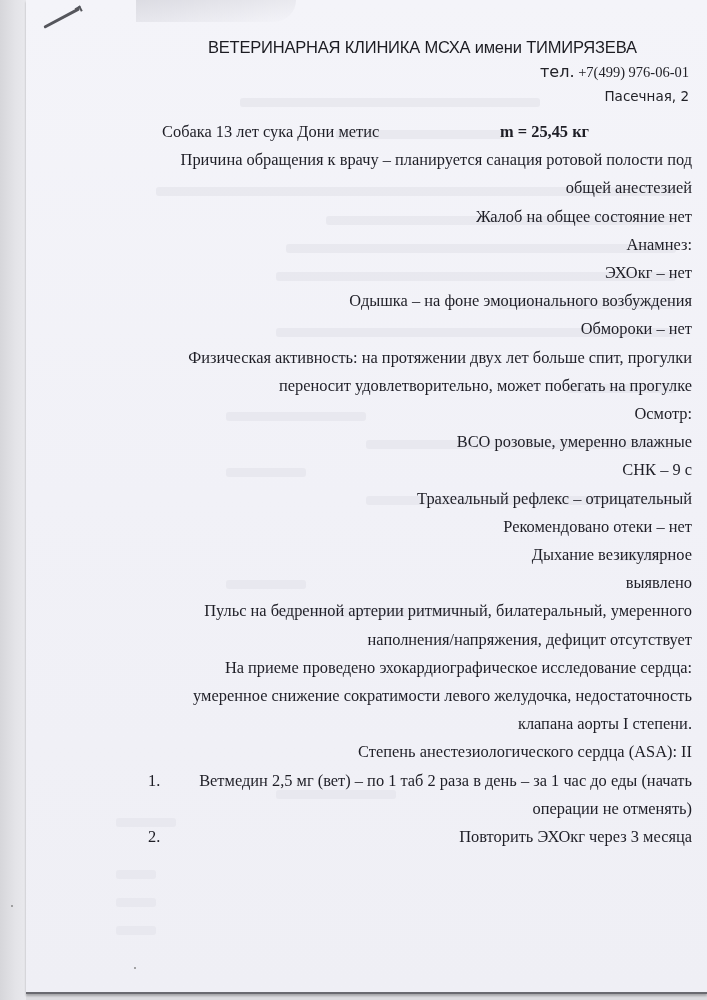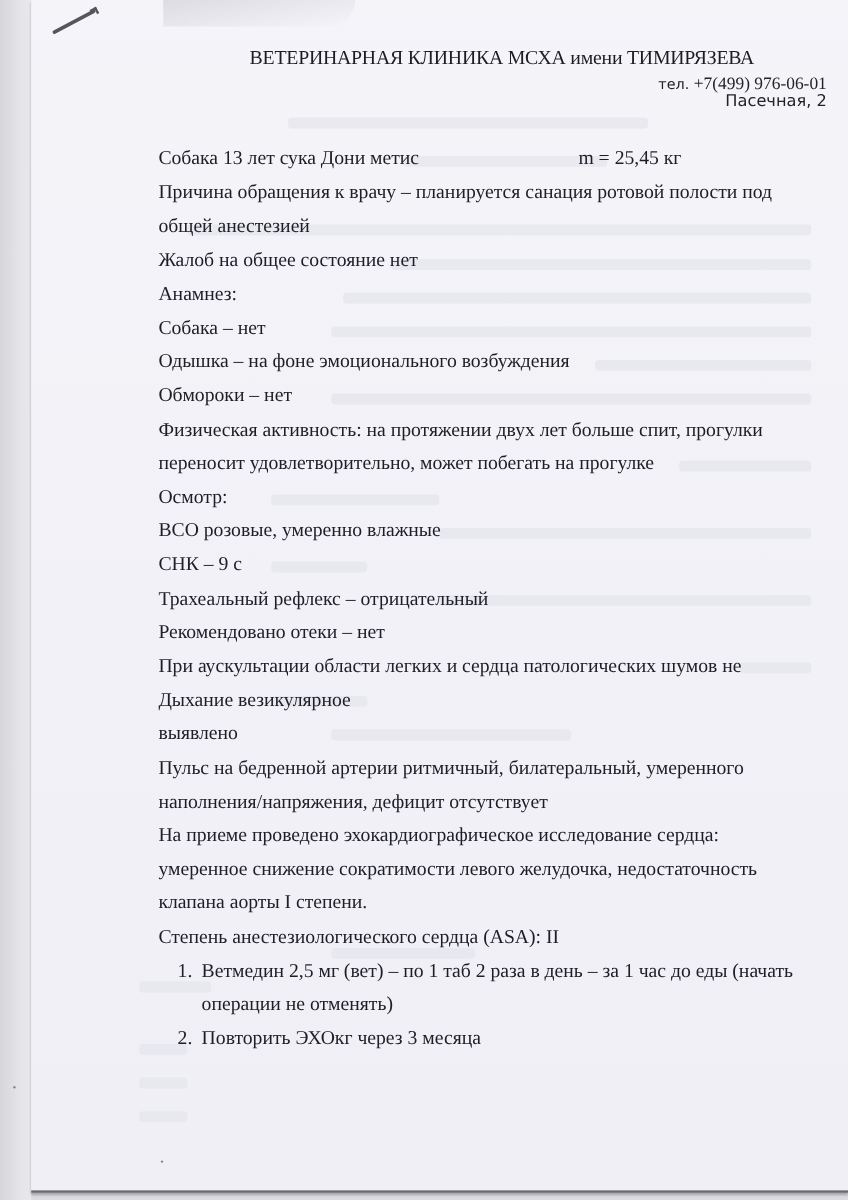--- a/index.html
+++ b/index.html
@@ -30,40 +30,40 @@
   .staple::after {
     content: ""; position: absolute; right: -2px; top: -1px;
     width: 4px; height: 4px; border-top: 2px solid #55565c; border-right: 2px solid #55565c;
   }
   .bleed { position: absolute; left: 26px; top: 0; width: 681px; height: 992px; pointer-events: none; }
   .bleed-line {
     position: absolute; height: 9px; background: #e6e6ed; border-radius: 3px; opacity: 0.85;
   }
   .header-title {
     position: absolute; left: 208px; top: 38px;
-    font-family: Liberation Serif, serif; font-size: 16.5px; color: #1c1c22;
+    font-family: Liberation Sans, sans-serif; font-size: 16.5px; color: #1c1c22;
     letter-spacing: -0.2px; white-space: nowrap;
   }
   .header-phone {
     position: absolute; right: 18px; top: 62px;
     font-family: "Liberation Serif", serif; font-size: 14.5px; color: #222228; white-space: nowrap;
   }
-  .header-phone .lbl { font-family: "DejaVu Sans", sans-serif; font-size: 12px; }
+  .header-phone .lbl { font-family: "DejaVu Sans", sans-serif; font-size: 16px; }
   .header-address {
-    position: absolute; right: 18px; top: 76px;
+    position: absolute; right: 18px; top: 88px;
     font-family: "DejaVu Sans", sans-serif; font-size: 13.5px; color: #222228; white-space: nowrap;
   }
   .body-text {
     position: absolute; left: 132px; top: 118px; width: 560px;
     font-family: "Liberation Serif", serif; font-size: 16.4px; color: #1e1e26;
     line-height: 28.2px;
   }
-  .line { white-space: nowrap; display: block; }
-  .patient-row { position: relative; height: 28.2px; }
-  .weight { position: absolute; left: 350px; top: 0; white-space: nowrap; }
+  .line { white-space: nowrap; display: block; text-align: right; }
+  .patient-row { position: relative; height: 28.2px; margin-left: 30px; }
+  .weight { position: absolute; left: 338px; top: 0; white-space: nowrap; font-weight: bold; }
   .rec-list { margin: 0; padding: 0; list-style: none; }
   .rec-item { position: relative; padding-left: 36px; }
   .rec-num { position: absolute; left: 16px; top: 0; }
   .dot { position: absolute; width: 2px; height: 2px; background: #888; border-radius: 1px; }
 </style>
 </head>
 <body>
 
 <div class="scan-strip"></div>
 
@@ -111,32 +111,31 @@
   <div class="patient-row">
     <span>Собака 13 лет сука Дони метис</span>
     <span class="weight">m = 25,45 кг</span>
   </div>
 
   <span class="line">Причина обращения к врачу – планируется санация ротовой полости под</span>
   <span class="line">общей анестезией</span>
   <span class="line">Жалоб на общее состояние нет</span>
 
   <span class="line">Анамнез:</span>
-  <span class="line">Собака – нет</span>
+  <span class="line">ЭХОкг – нет</span>
   <span class="line">Одышка – на фоне эмоционального возбуждения</span>
   <span class="line">Обмороки – нет</span>
   <span class="line">Физическая активность: на протяжении двух лет больше спит, прогулки</span>
   <span class="line">переносит удовлетворительно, может побегать на прогулке</span>
 
   <span class="line">Осмотр:</span>
   <span class="line">ВСО розовые, умеренно влажные</span>
   <span class="line">СНК – 9 с</span>
   <span class="line">Трахеальный рефлекс – отрицательный</span>
   <span class="line">Рекомендовано отеки – нет</span>
-  <span class="line">При аускультации области легких и сердца патологических шумов не</span>
   <span class="line">Дыхание везикулярное</span>
   <span class="line">выявлено</span>
   <span class="line">Пульс на бедренной артерии ритмичный, билатеральный, умеренного</span>
   <span class="line">наполнения/напряжения, дефицит отсутствует</span>
 
   <span class="line">На приеме проведено эхокардиографическое исследование сердца:</span>
   <span class="line">умеренное снижение сократимости левого желудочка, недостаточность</span>
   <span class="line">клапана аорты I степени.</span>
 
   <span class="line">Степень анестезиологического сердца (ASA): II</span>

